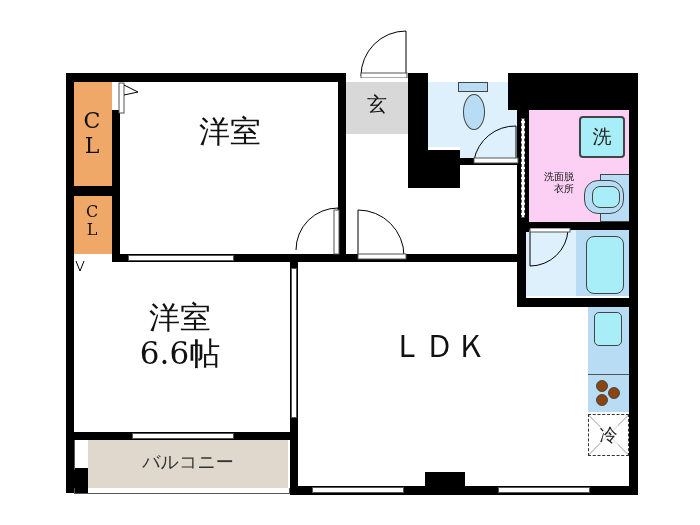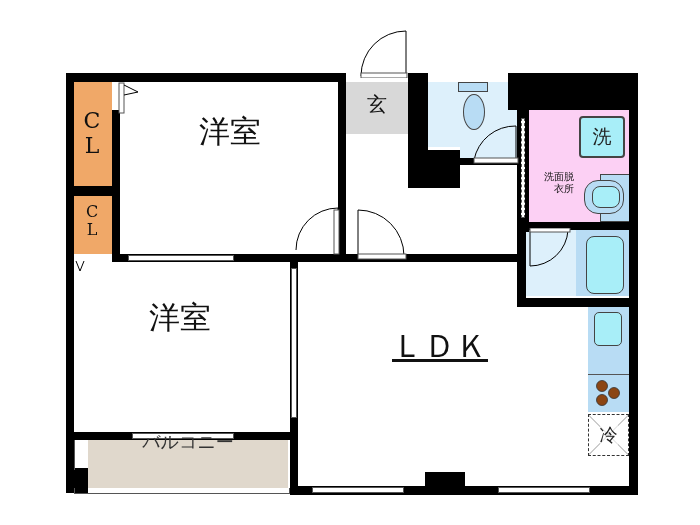--- a/index.html
+++ b/index.html
@@ -138,19 +138,20 @@
 
 <div class="room-label" style="left:346px;top:93px;width:62px;font-size:20px;">玄</div>
 
 <div class="room-label" style="left:530px;top:163px;width:44px;font-size:10px;text-align:right;line-height:1.2;margin-top:8px;">
   <div>洗面脱</div>
   <div>衣所</div>
 </div>
 
 <div class="room-label" style="left:100px;top:300px;width:160px;font-size:31px;">
   <div>洋室</div>
+  <div>6.6帖</div>
 </div>
 
-<div class="room-label" style="left:355px;top:328px;width:170px;font-size:32px;text-decoration:underline;">
+<div class="room-label" style="left:355px;top:328px;width:170px;font-size:32px;">
   <div>ＬＤＫ</div>
 </div>
 
-<div class="room-label" style="left:90px;top:432px;width:196px;font-size:18px;color:#333;">バルコニー</div>
+<div class="room-label" style="left:90px;top:452px;width:196px;font-size:18px;color:#333;">バルコニー</div>
 
 </body></html>

